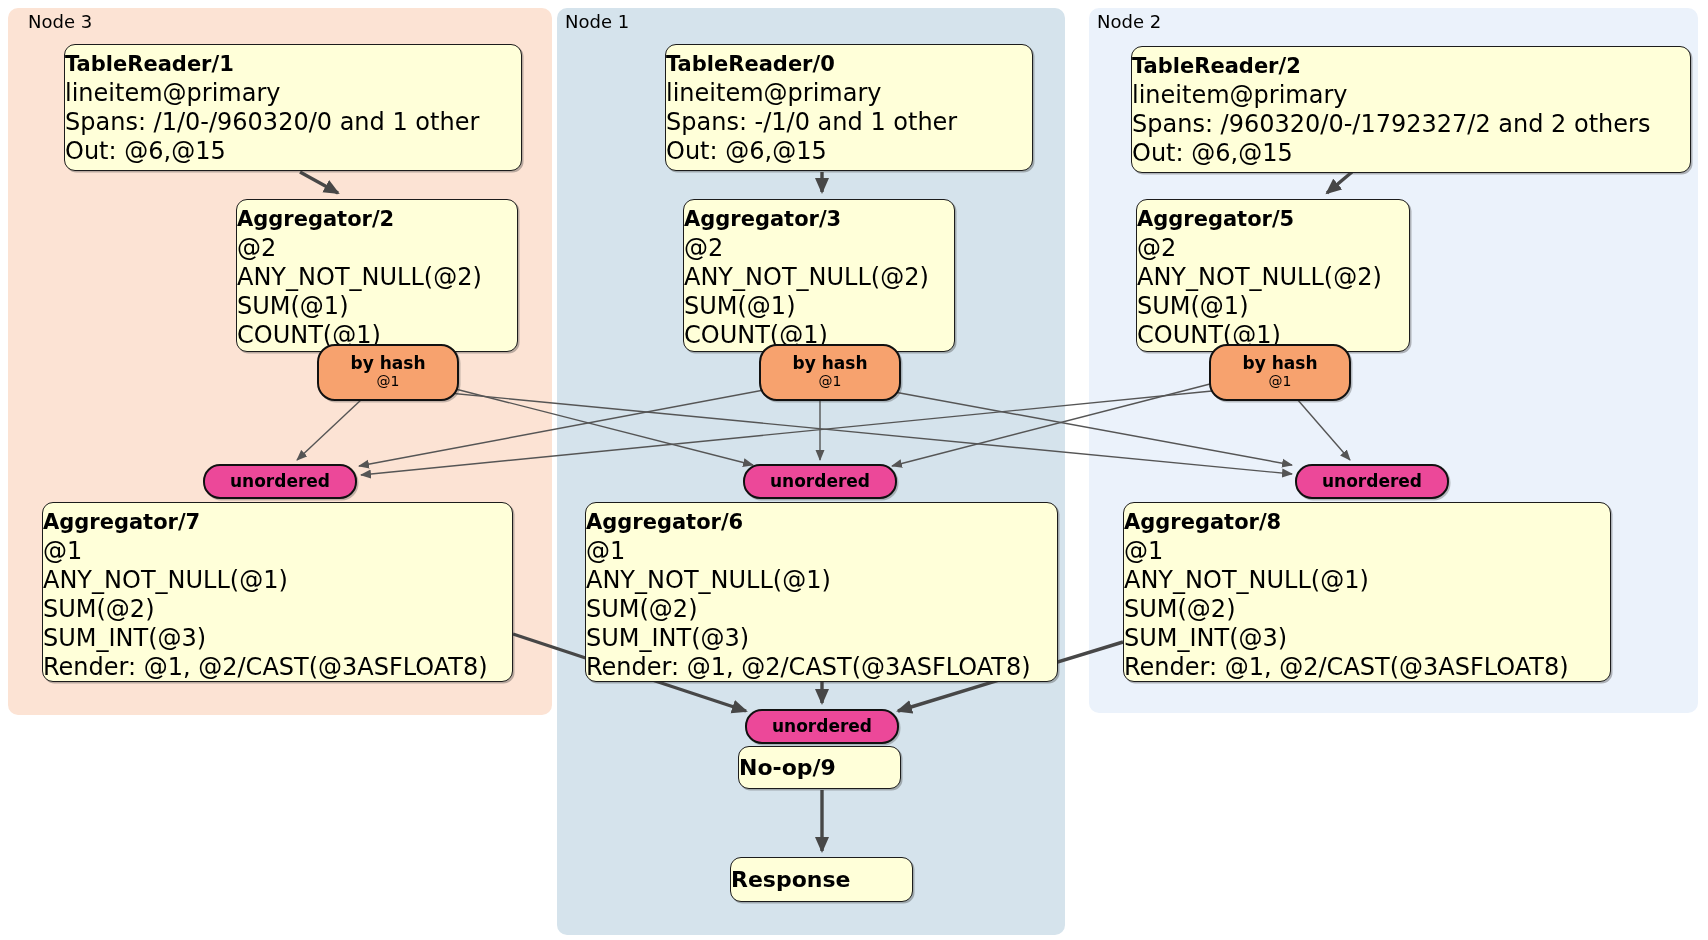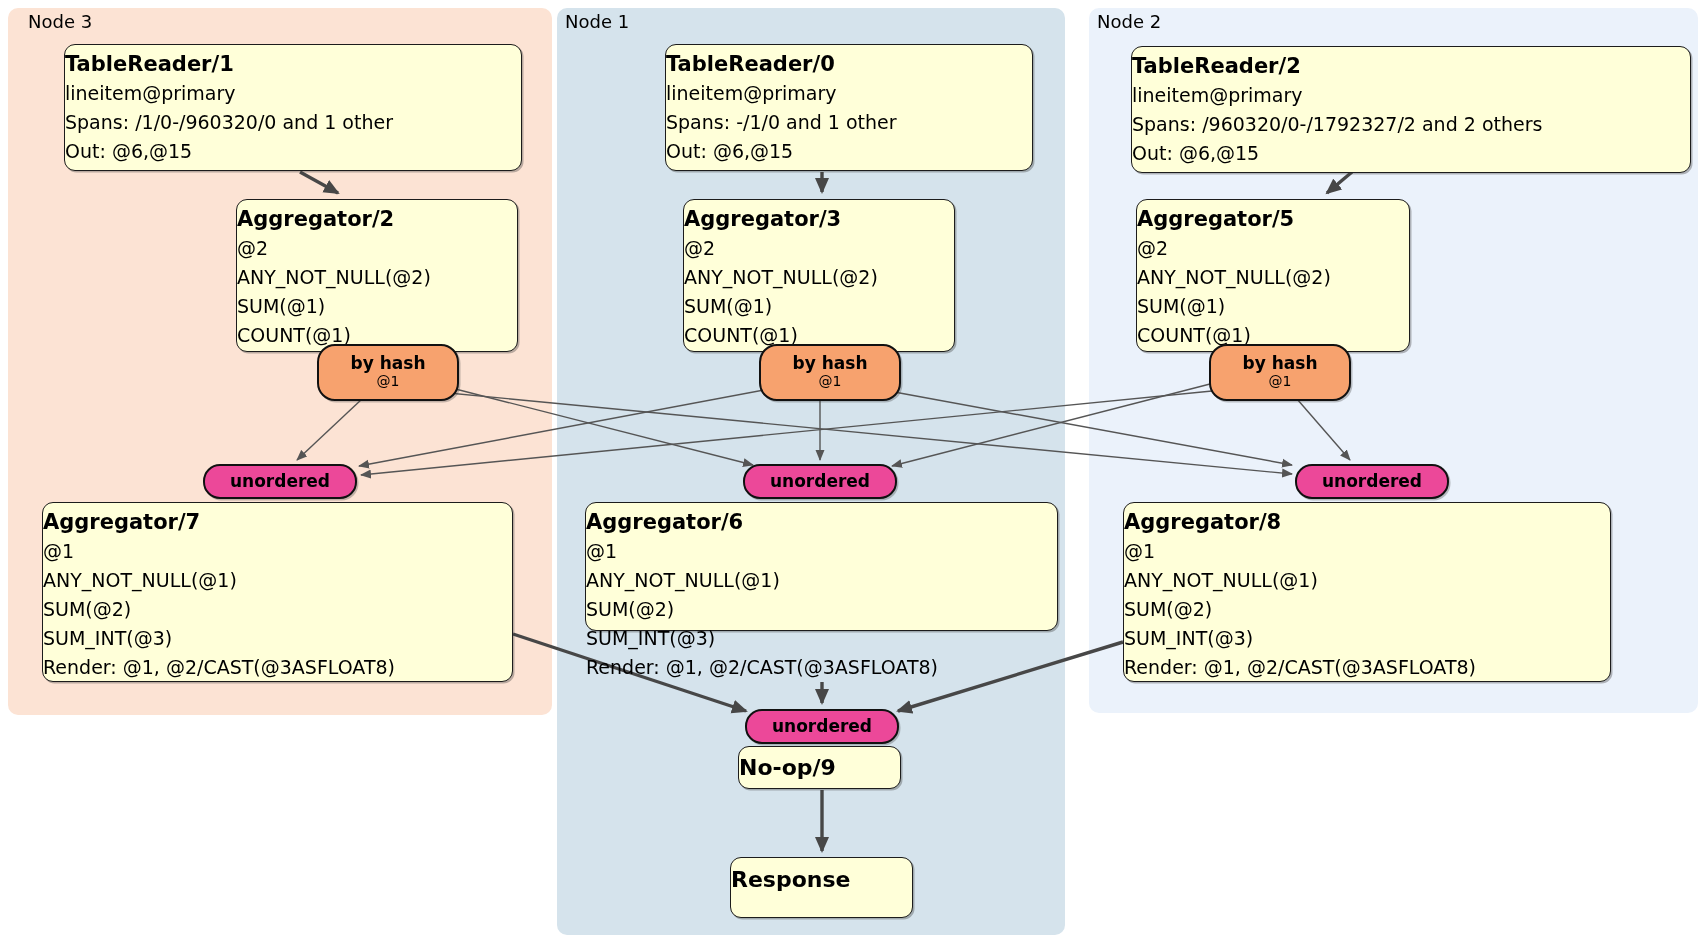--- a/index.html
+++ b/index.html
@@ -22,33 +22,33 @@
   .thin{stroke:#555555;stroke-width:1.4;fill:none;}
   .thick{stroke:#474747;stroke-width:3.4;fill:none;}
 
   
   .box{
     position:absolute;background:#ffffd9;border:1.7px solid #1c1c1c;border-radius:11px;
     text-align:left;z-index:2;box-shadow:1.5px 1.5px 0 rgba(60,60,60,0.35);
     padding-top:4px;box-sizing:border-box;
   }
   .box .title{font-weight:bold;font-size:21px;line-height:30px;}
-  .box .line{font-size:19px;line-height:29px;white-space:nowrap;}
+  .box .line{font-size:24px;line-height:29px;white-space:nowrap;}
   #b-tr1{left:64px;top:44px;width:458px;height:127px;}
   #b-tr0{left:665px;top:44px;width:368px;height:127px;}
   #b-tr2{left:1131px;top:46px;width:560px;height:127px;}
   #b-agg4{left:236px;top:199px;width:282px;height:153px;}
   #b-agg3{left:683px;top:199px;width:272px;height:153px;}
   #b-agg5{left:1136px;top:199px;width:274px;height:153px;}
   #b-agg7{left:42px;top:502px;width:471px;height:180px;}
-  #b-agg6{left:585px;top:502px;width:473px;height:129px;}
+  #b-agg6{left:585px;top:502px;width:473px;height:180px;}
   #b-agg8{left:1123px;top:502px;width:488px;height:180px;}
   #b-noop{left:738px;top:746px;width:163px;height:43px;padding-top:0;}
   #b-noop .title{line-height:41px;font-size:22px;}
-  #b-resp{left:730px;top:857px;width:183px;height:61px;padding-top:0;}
+  #b-resp{left:730px;top:857px;width:183px;height:45px;padding-top:0;}
   #b-resp .title{line-height:43px;font-size:22px;}
 
   
   .pill{
     position:absolute;border:2px solid #111;text-align:center;z-index:3;
     box-sizing:border-box;box-shadow:1.5px 1.5px 0 rgba(60,60,60,0.3);
   }
   .router{background:#f7a26e;border-radius:18px;width:142px;height:57px;top:344px;}
   .router .rl{font-weight:bold;font-size:17px;line-height:20px;margin-top:7px;}
   .router .rk{font-size:14px;line-height:17px;}

